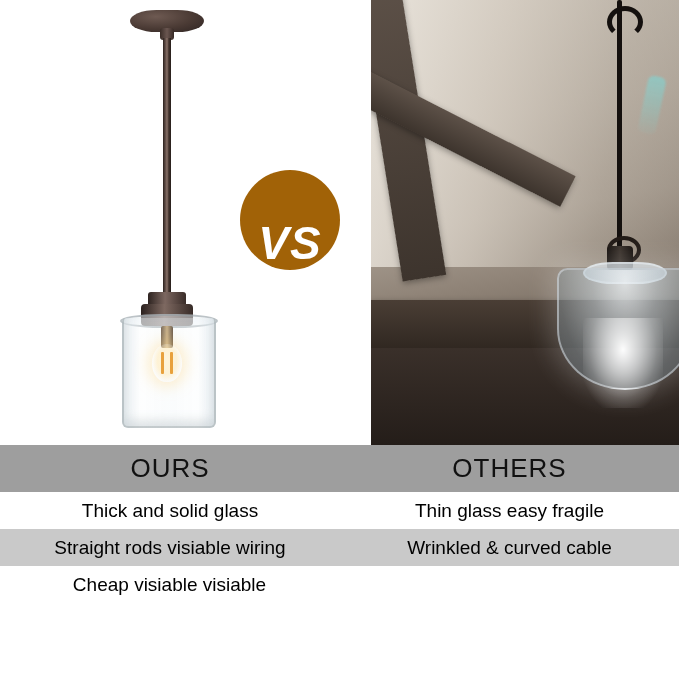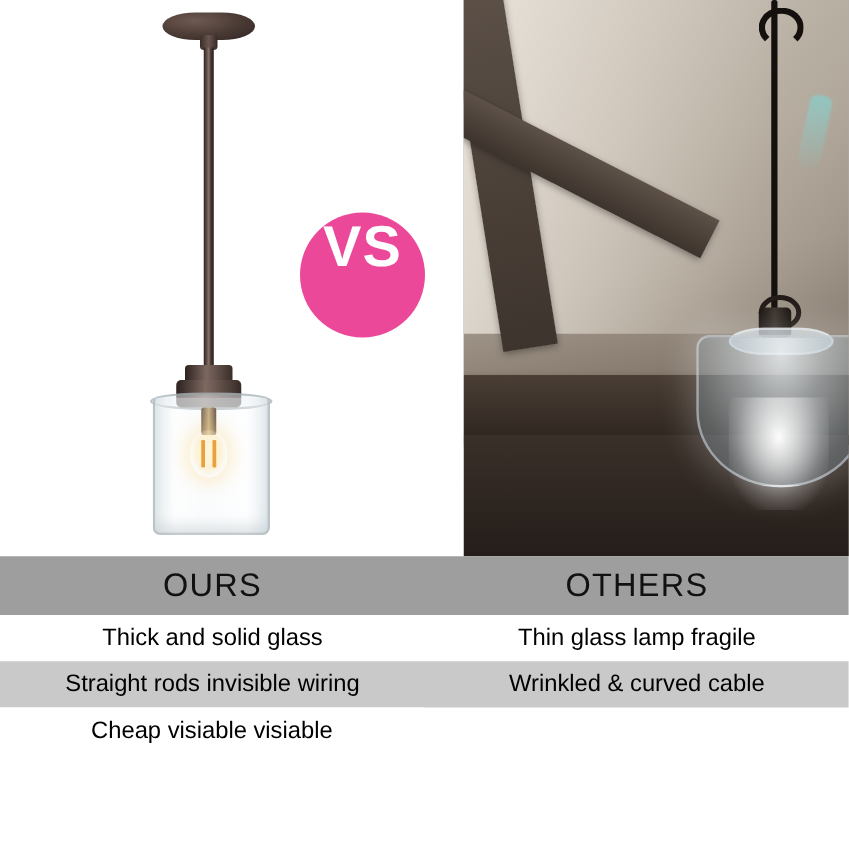--- a/index.html
+++ b/index.html
@@ -71,22 +71,22 @@
     border-radius:50% 50% 48% 48%;
     box-shadow:0 0 14px 5px rgba(255,214,130,0.35);
   }
   .fil{position:absolute;background:#e8a13c;border-radius:1px;}
   .fil.a{left:161px;top:352px;width:3px;height:22px;}
   .fil.b{left:170px;top:352px;width:3px;height:22px;}
 
   
   .vs-badge{
     position:absolute;left:240px;top:170px;width:100px;height:100px;
-    border-radius:50%;background:#ec4899;
-    display:flex;align-items:flex-start;justify-content:center;
+    border-radius:50%;background:#a16207;
+    display:flex;align-items:flex-end;justify-content:center;font-style:italic;
   }
   .vs-badge span{
     color:#ffffff;font-size:46px;font-weight:bold;letter-spacing:1px;
     font-family:"Liberation Sans", sans-serif;
   }
 
   
   .right-panel{
     position:absolute;left:371px;top:0;width:308px;height:445px;
     overflow:hidden;background:#6f675f;
@@ -212,25 +212,25 @@
 
   <div class="table">
 
     <div class="row head-row">
       <div class="cell cell-left">OURS</div>
       <div class="cell cell-right">OTHERS</div>
     </div>
 
     <div class="row data-row row-light">
       <div class="cell cell-left">Thick and solid glass</div>
-      <div class="cell cell-right">Thin glass lamp fragile</div>
+      <div class="cell cell-right">Thin glass easy fragile</div>
     </div>
 
     <div class="row data-row row-gray">
-      <div class="cell cell-left">Straight rods invisible wiring</div>
+      <div class="cell cell-left">Straight rods visiable wiring</div>
       <div class="cell cell-right">Wrinkled &amp; curved cable</div>
     </div>
 
     <div class="row data-row row-light">
       <div class="cell cell-right">Cheap visiable visiable</div>
     </div>
 
 
   </div>
 </div>

